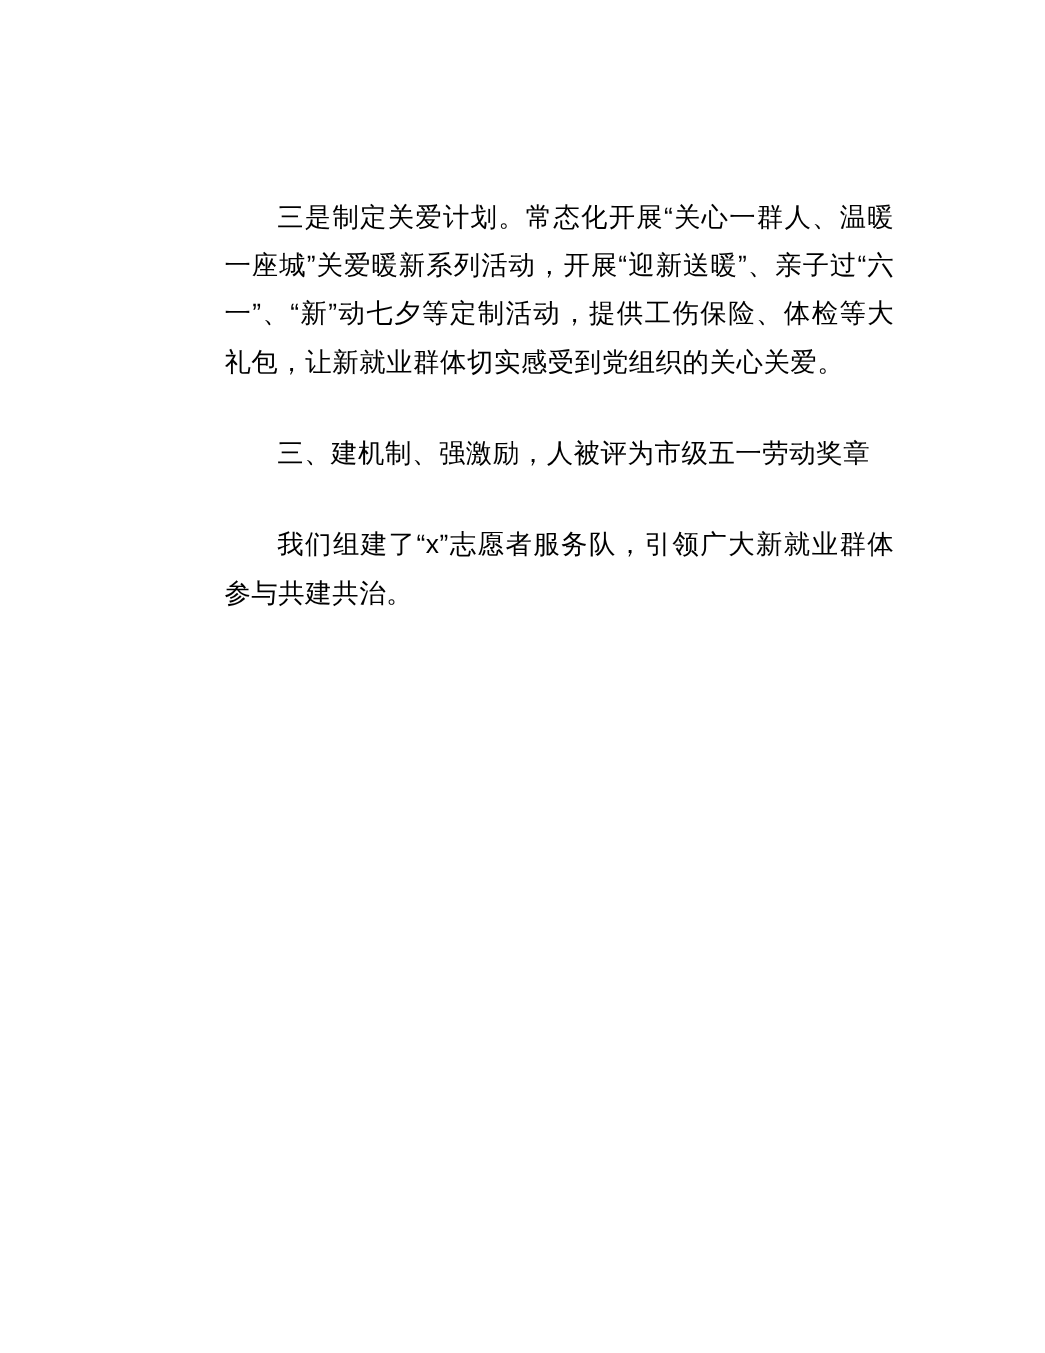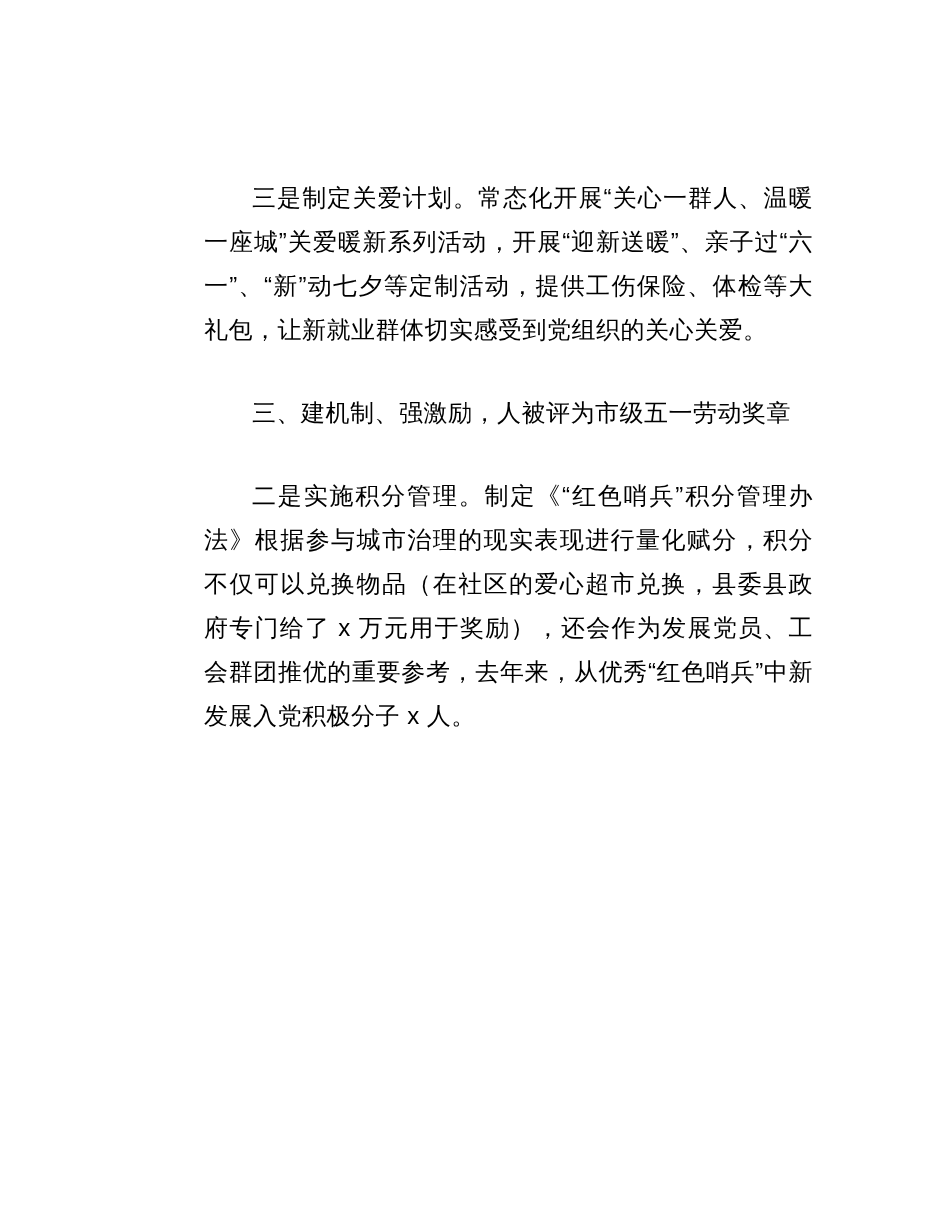--- a/index.html
+++ b/index.html
@@ -35,15 +35,15 @@
   }
 </style>
 </head>
 <body>
 
 <div class="doc-page">
   <div class="doc-content">
 
   <p class="body">三是制定关爱计划。常态化开展“关心一群人、温暖一座城”关爱暖新系列活动，开展“迎新送暖”、亲子过“六一”、“新”动七夕等定制活动，提供工伤保险、体检等大礼包，让新就业群体切实感受到党组织的关心关爱。</p>
       <p class="heading">三、建机制、强激励，人被评为市级五一劳动奖章</p>
-      <p class="body">二是实施积分管理。制定《“红色哨兵”积分管理办法》根据参与城市治理的现实表现进行量化赋分，积分不仅可以兑换物品（在社区的爱心超市兑换，县委县政府专门给了 x 万元用于奖励），还会作为发展党员、工会群团推优的重要参考，去年来，从优秀“红色哨兵”中新发展入党积极分子 x 人。</p>
+      <p class="body">我们组建了“x”志愿者服务队，引领广大新就业群体参与共建共治。</p>
     </div>
 </div>
 
 </body></html>

